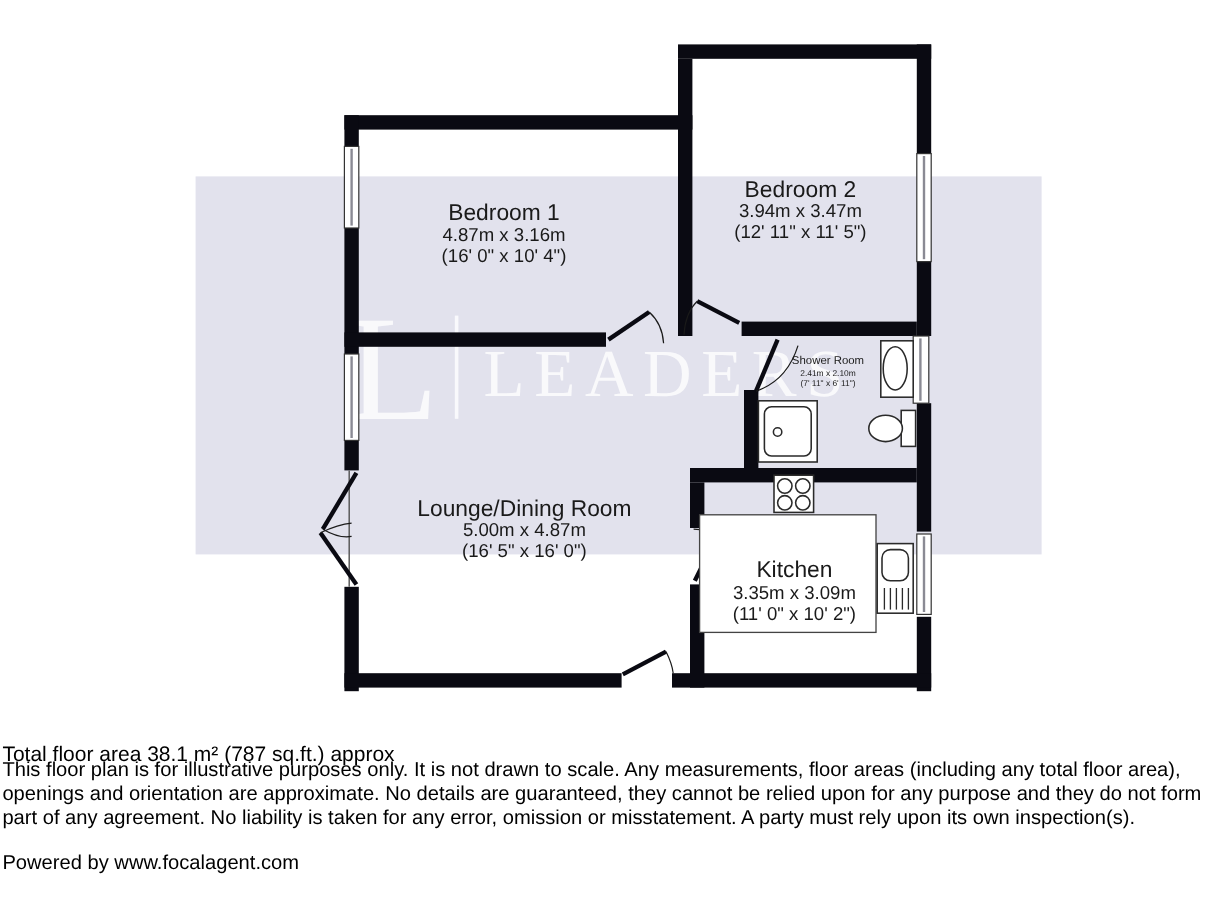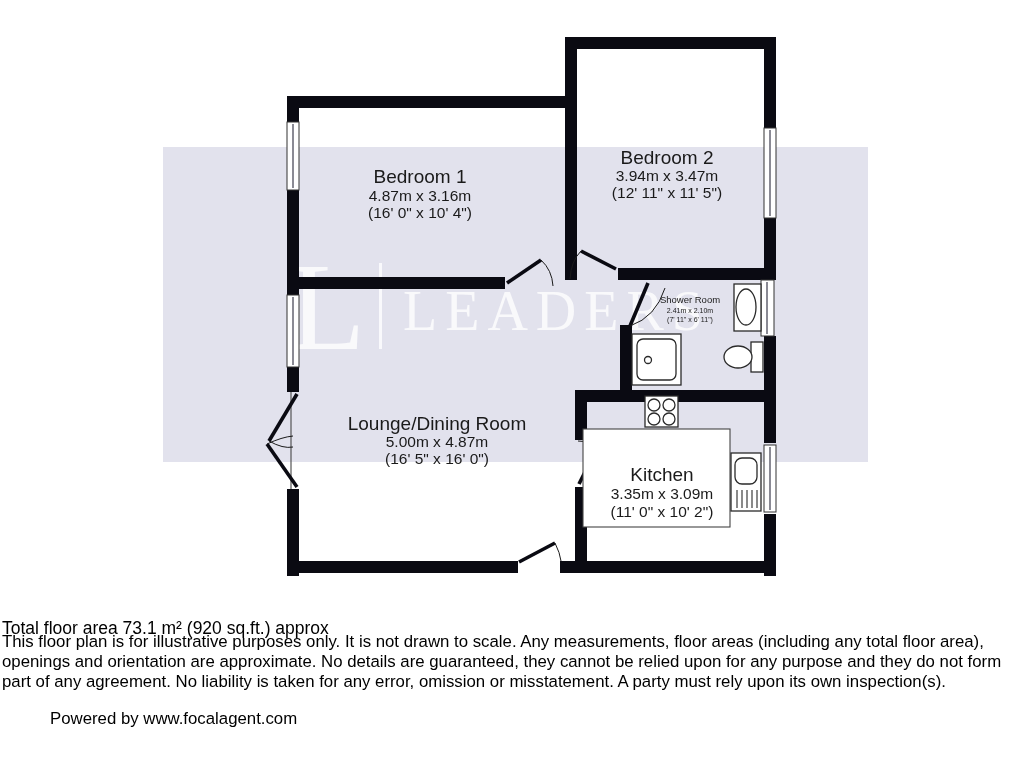--- a/index.html
+++ b/index.html
@@ -14,21 +14,21 @@
   .room-dim-sm{font-family:"Liberation Sans",sans-serif;font-size:7px;fill:#1a1a1a;}
   .wm{fill:#ffffff;opacity:0.8;font-family:"Liberation Serif",serif;}
   .footer-total{
     position:absolute;left:2px;top:618px;font-size:17.5px;color:#000;
   }
   .footer-disclaimer{
     position:absolute;left:2px;top:632px;width:1013px;
     font-size:16.8px;line-height:20px;color:#000;
   }
   .footer-powered{
-    position:absolute;left:2px;top:709px;font-size:16.8px;color:#000;margin-left:48px;
+    position:absolute;left:2px;top:709px;font-size:16.8px;color:#000;
   }
   .wall{fill:#0a0a12;}
   .win{fill:#ffffff;stroke:#333;stroke-width:1;}
   .winline{stroke:#8a8a94;stroke-width:2;fill:none;}
   .leaf{stroke:#0a0a12;stroke-width:3.6;fill:none;}
   .arc{stroke:#1a1a1a;stroke-width:1;fill:none;}
   .fix{fill:#ffffff;stroke:#2a2a2a;stroke-width:1.3;}
   .fixline{stroke:#2a2a2a;stroke-width:1.1;fill:none;}
 </style>
 </head>
@@ -186,15 +186,15 @@
       <text class="room-dim" x="437" y="464">(16' 5" x 16' 0")</text>
     </g>
     <g>
       <text class="room-title" x="662" y="481">Kitchen</text>
       <text class="room-dim" x="662" y="499">3.35m x 3.09m</text>
       <text class="room-dim" x="662" y="517">(11' 0" x 10' 2")</text>
     </g>
   </g>
 </svg>
 
-<div class="footer-total">Total floor area 73.1 m² (920 sq.ft.) approx</div>
+<div class="footer-total">Total floor area 38.1 m² (787 sq.ft.) approx</div>
 <div class="footer-disclaimer">This floor plan is for illustrative purposes only. It is not drawn to scale. Any measurements, floor areas (including any total floor area), openings and orientation are approximate. No details are guaranteed, they cannot be relied upon for any purpose and they do not form part of any agreement. No liability is taken for any error, omission or misstatement. A party must rely upon its own inspection(s).</div>
 <div class="footer-powered">Powered by www.focalagent.com</div>
 
 </body></html>

